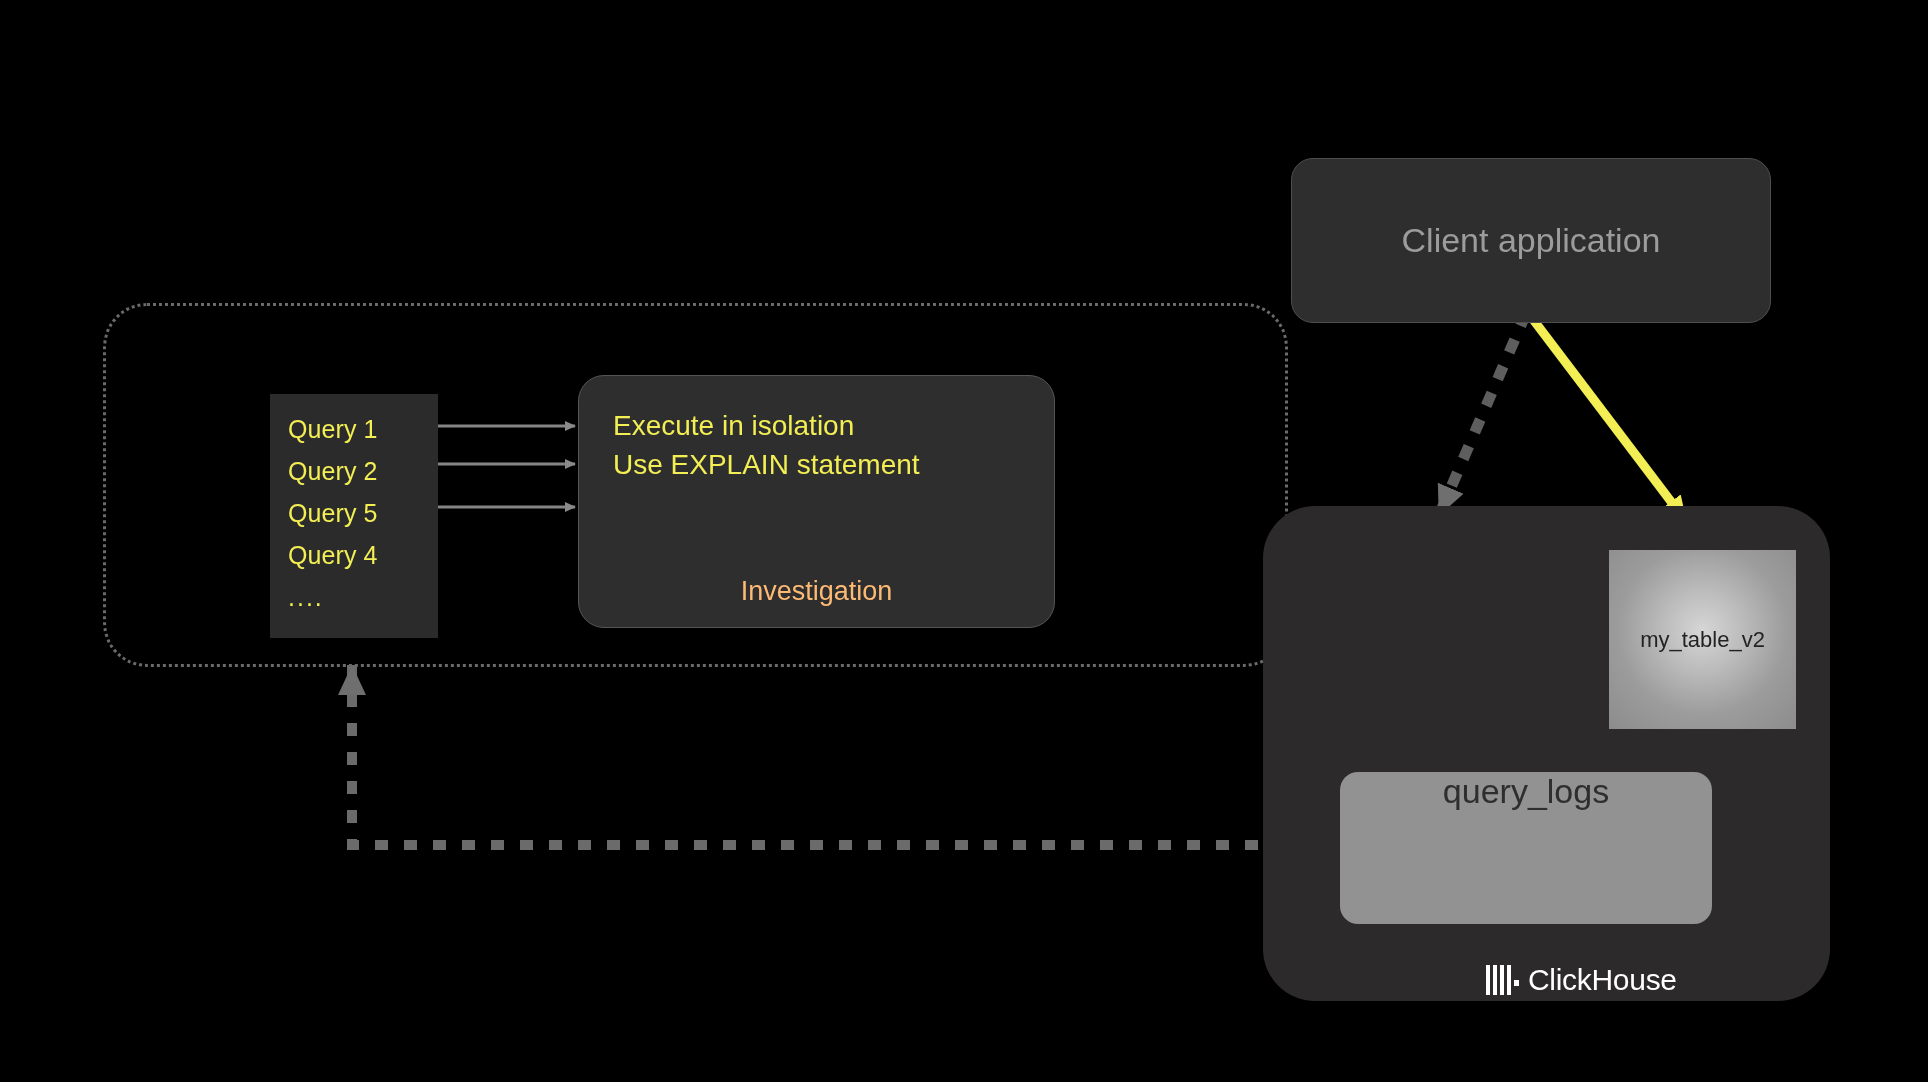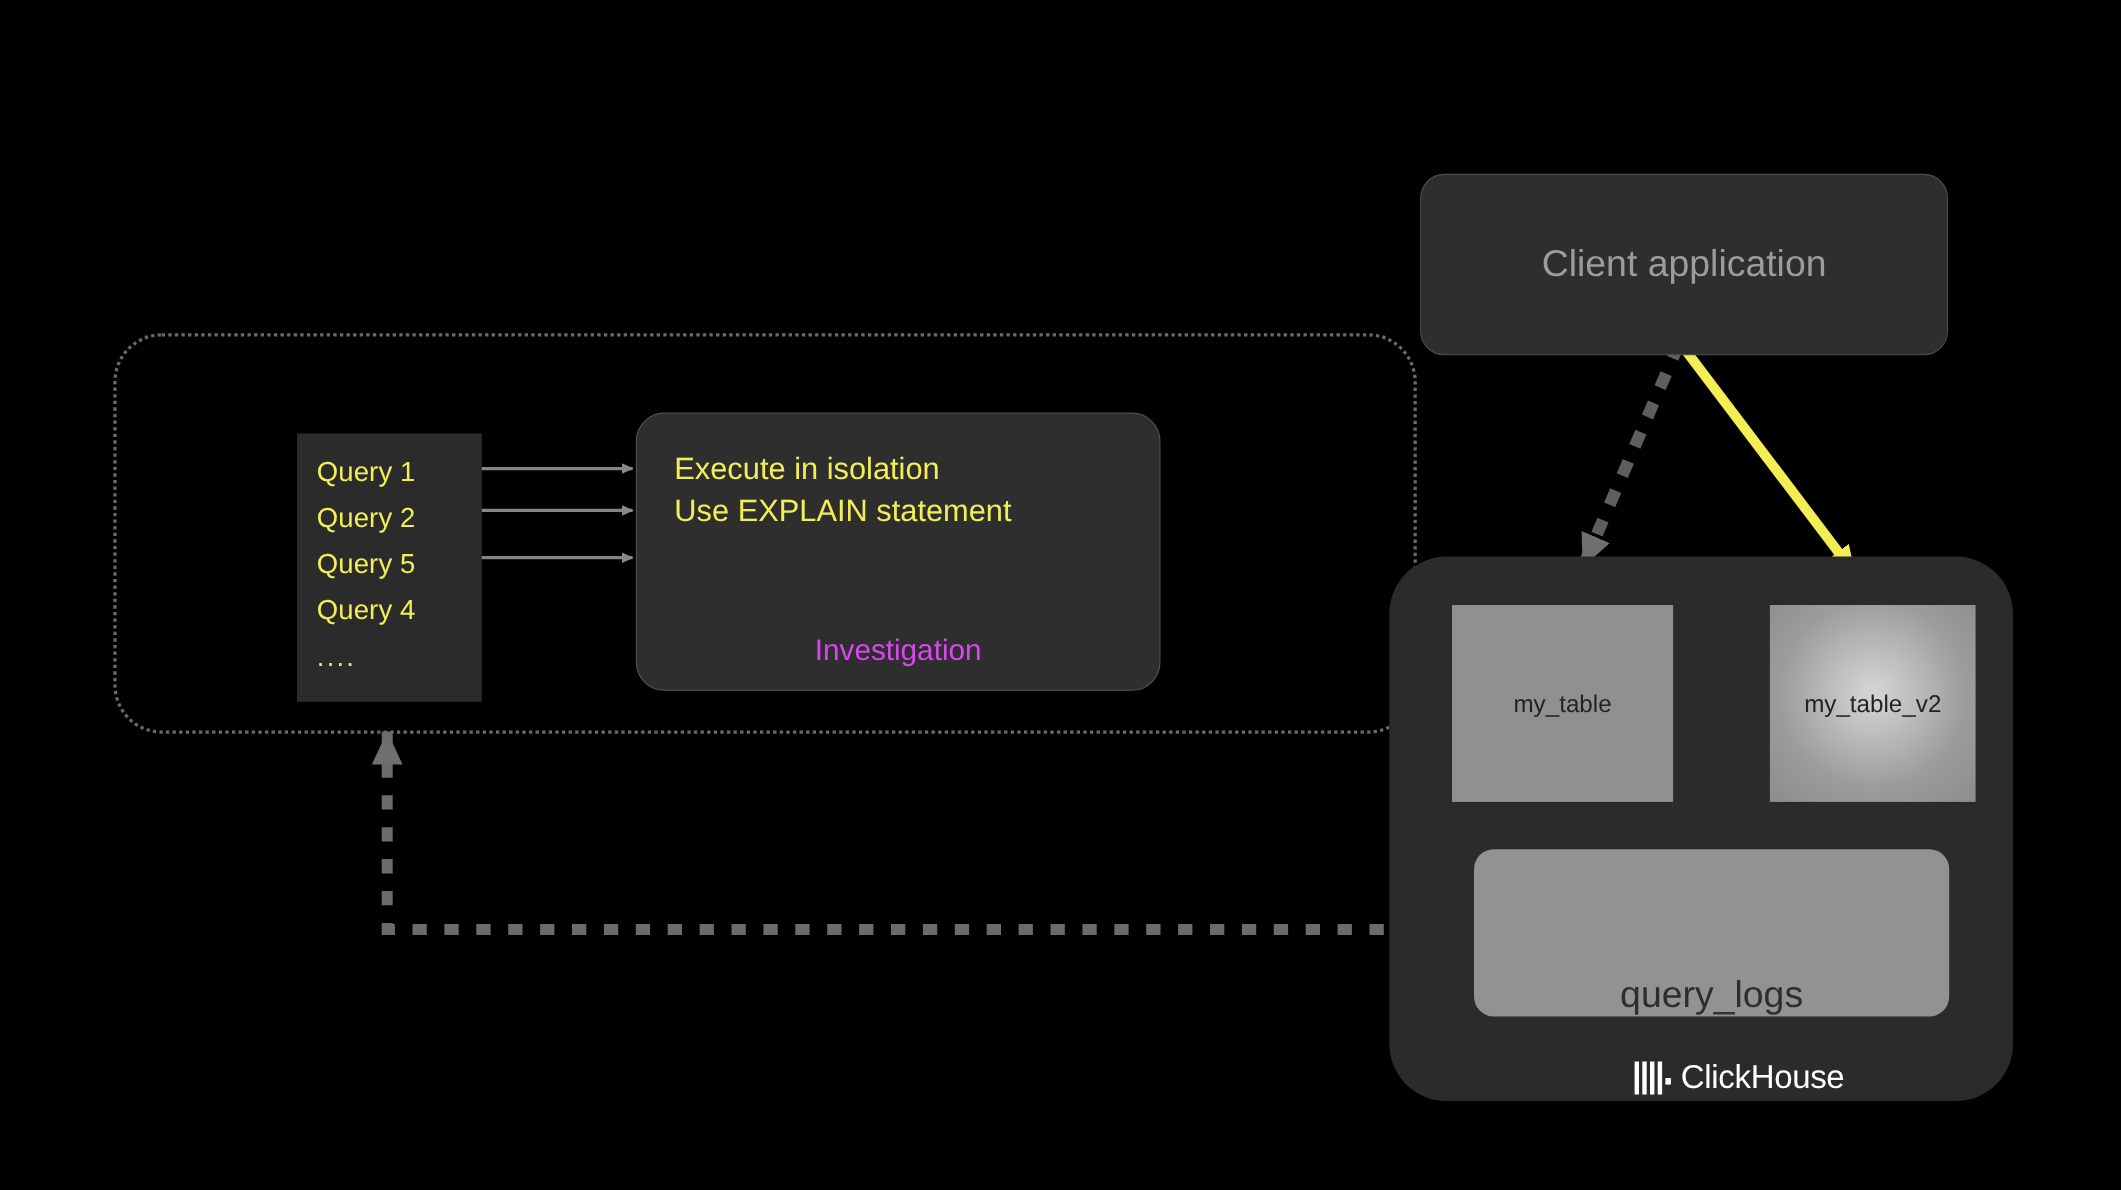--- a/index.html
+++ b/index.html
@@ -86,21 +86,21 @@
   }
   .inv-line.spaced {
     margin-top: 0;
   }
   .inv-caption {
     position: absolute;
     left: 0;
     right: 0;
     bottom: 20px;
     text-align: center;
-    color: #d946ef;
+    color: #fdba74;
     font-size: 27px;
   }
 
   
   .client-app {
     position: absolute;
     left: 1291px;
     top: 158px;
     width: 480px;
     height: 165px;
@@ -141,26 +141,26 @@
   }
   .table-node.t1 { left: 1320px; top: 550px; width: 201px; height: 179px; }
   .table-node.t2 {
     left: 1609px; top: 550px; width: 187px; height: 179px;
     background: radial-gradient(circle at 50% 45%, #d6d6d6 0%, #bdbdbd 28%, #9c9c9c 62%, #8c8c8c 100%);
   }
   .logs-node {
     position: absolute;
     left: 1340px;
     top: 772px;
-    width: 432px;
+    width: 372px;
     height: 152px;
     background: #929292;
     border-radius: 18px;
     display: flex;
-    align-items: flex-end;
+    align-items: flex-start;
     justify-content: center;
   }
   .logs-node .tlabel {
     color: #2e2e2e;
     font-size: 34px;
   }
 
   
   .ch-logo {
     position: absolute;
@@ -240,23 +240,20 @@
     <div class="inv-line spaced">Use EXPLAIN statement</div>
     <div class="inv-caption">Investigation</div>
   </div>
 
   <div class="client-app">
     <span class="client-app-label">Client application</span>
   </div>
 
   <div class="clickhouse-box"></div>
 
-  <div class="table-node t1">
-    <span class="tlabel">my_table</span>
-  </div>
 
   <div class="table-node t2">
     <span class="tlabel">my_table_v2</span>
   </div>
 
   <div class="logs-node">
     <span class="tlabel">query_logs</span>
   </div>
 
   <div class="ch-logo">

